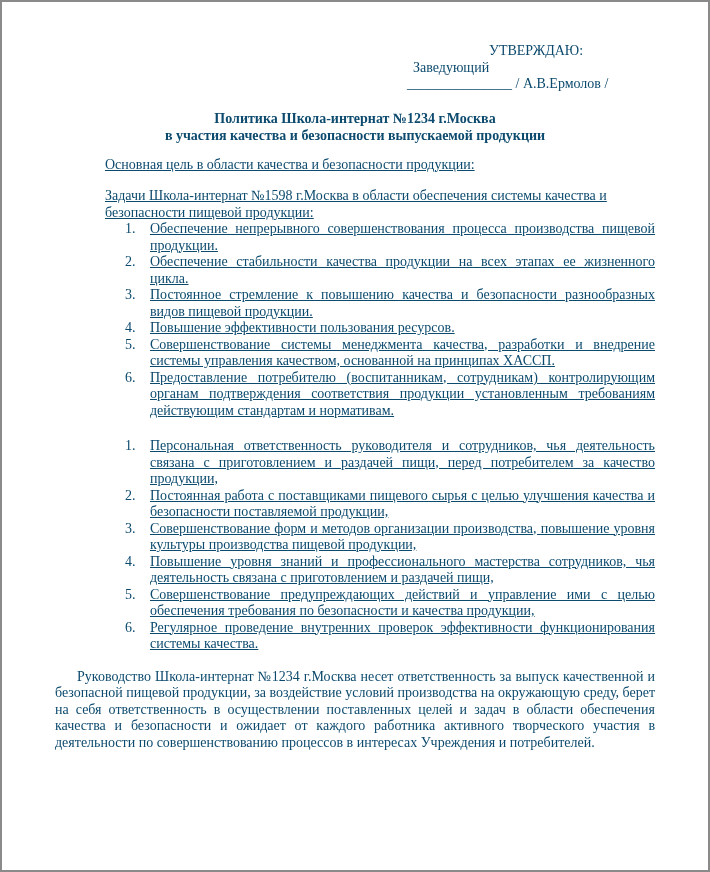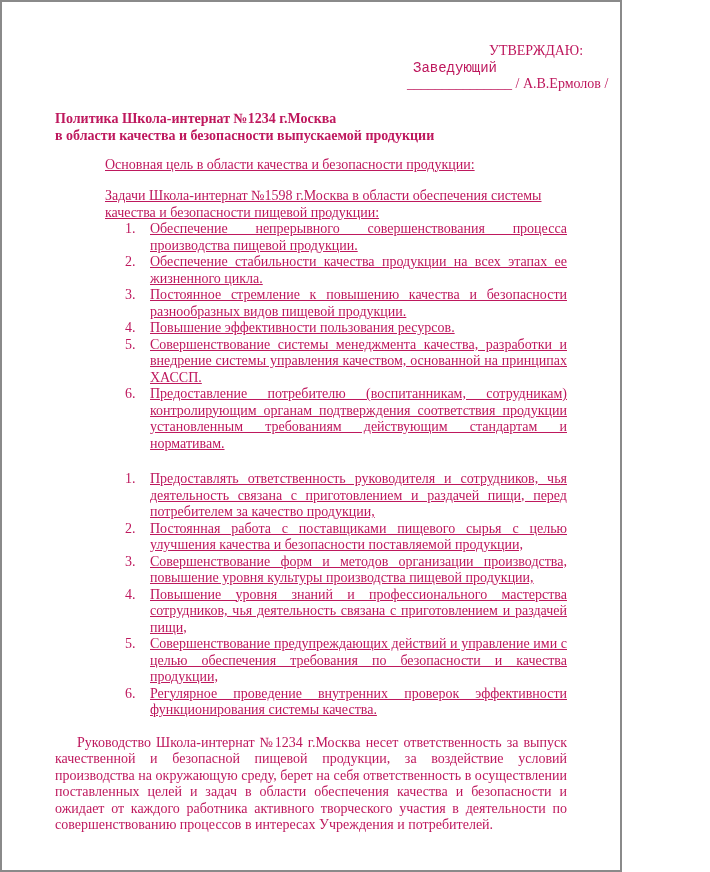--- a/index.html
+++ b/index.html
@@ -1,44 +1,44 @@
 <!DOCTYPE html>
 <html lang="ru"><head>
 <meta charset="utf-8">
 <style>
   html, body {
     margin: 0;
     padding: 0;
     background: #ffffff;
   }
   .page {
-    width: 622px;
+    width: 710px;
     height: 872px;
     box-sizing: border-box;
     background: #ffffff;
     border: 2px solid #8a8a8a;
     padding: 41px 53px 0 53px;
     font-family: "Liberation Serif", "DejaVu Serif", serif;
     font-size: 14px;
     line-height: 16.5px;
-    color: #be185d;
+    color: #0c4a6e;
     overflow: hidden;
   }
 
   
   .approval {
     margin-left: 352px;
     white-space: nowrap;
   }
   .approval .approve-word { padding-left: 82px; }
-  .approval .position     { padding-left: 6px; font-family: Liberation Mono, monospace; }
+  .approval .position     { padding-left: 6px; }
 
   
   .doc-title {
-    text-align: left;
+    text-align: center;
     font-weight: bold;
     line-height: 17px;
     margin-top: 17px;
     margin-bottom: 13px;
   }
 
   
   .section-heading {
     margin-left: 50px;
     text-align: left;
@@ -88,42 +88,42 @@
 <div class="page">
 
   <div class="approval">
     <div class="approve-word">УТВЕРЖДАЮ:</div>
     <div class="position">Заведующий</div>
     <div class="signature-line"><span>_______________</span><span> / А.В.Ермолов /</span></div>
   </div>
 
   <div class="doc-title">
     <div>Политика Школа-интернат №1234 г.Москва</div>
-    <div>в области качества и безопасности выпускаемой продукции</div>
+    <div>в участия качества и безопасности выпускаемой продукции</div>
   </div>
 
   <div class="goal-section">
     <div class="section-heading">Основная цель в области качества и безопасности продукции:</div>
   </div>
 
   <div class="tasks-section">
     <div class="section-heading">Задачи Школа-интернат №1598 г.Москва в области обеспечения системы качества и безопасности пищевой продукции:</div>
     <ol class="doc-list">
       <li>Обеспечение непрерывного совершенствования процесса производства пищевой продукции.</li>
       <li>Обеспечение стабильности качества продукции на всех этапах ее жизненного цикла.</li>
       <li>Постоянное стремление к повышению качества и безопасности разнообразных видов пищевой продукции.</li>
       <li>Повышение эффективности пользования ресурсов.</li>
       <li>Совершенствование системы менеджмента качества, разработки и внедрение системы управления качеством, основанной на принципах ХАССП.</li>
       <li>Предоставление потребителю (воспитанникам, сотрудникам) контролирующим органам подтверждения соответствия продукции установленным требованиям действующим стандартам и нормативам.</li>
     </ol>
   </div>
 
   <div class="methods-section">
     <ol class="doc-list">
-      <li>Предоставлять ответственность руководителя и сотрудников, чья деятельность связана с приготовлением и раздачей пищи, перед потребителем за качество продукции,</li>
+      <li>Персональная ответственность руководителя и сотрудников, чья деятельность связана с приготовлением и раздачей пищи, перед потребителем за качество продукции,</li>
       <li>Постоянная работа с поставщиками пищевого сырья с целью улучшения качества и безопасности поставляемой продукции,</li>
       <li>Совершенствование форм и методов организации производства, повышение уровня культуры производства пищевой продукции,</li>
       <li>Повышение уровня знаний и профессионального мастерства сотрудников, чья деятельность связана с приготовлением и раздачей пищи,</li>
       <li>Совершенствование предупреждающих действий и управление ими с целью обеспечения требования по безопасности и качества продукции,</li>
       <li>Регулярное проведение внутренних проверок эффективности функционирования системы качества.</li>
     </ol>
   </div>
 
   <div class="closing">Руководство Школа-интернат №1234 г.Москва несет ответственность за выпуск качественной и безопасной пищевой продукции, за воздействие условий производства на окружающую среду, берет на себя ответственность в осуществлении поставленных целей и задач в области обеспечения качества и безопасности и ожидает от каждого работника активного творческого участия в деятельности по совершенствованию процессов в интересах Учреждения и потребителей.</div>
 

